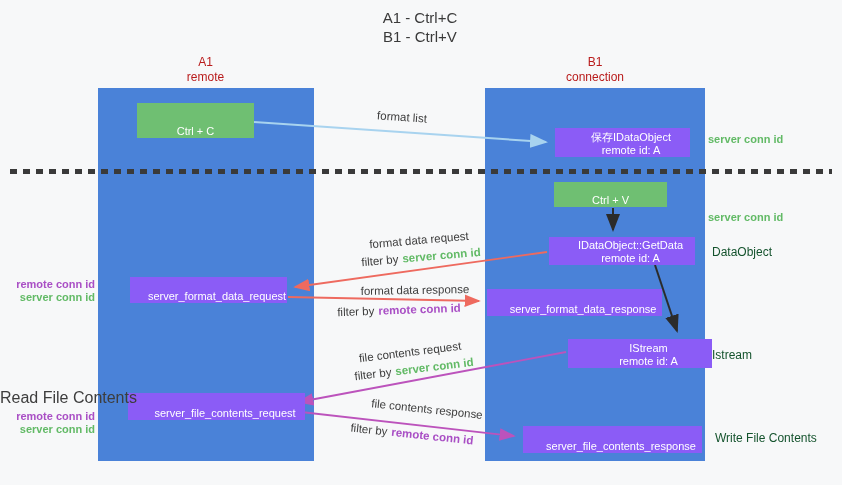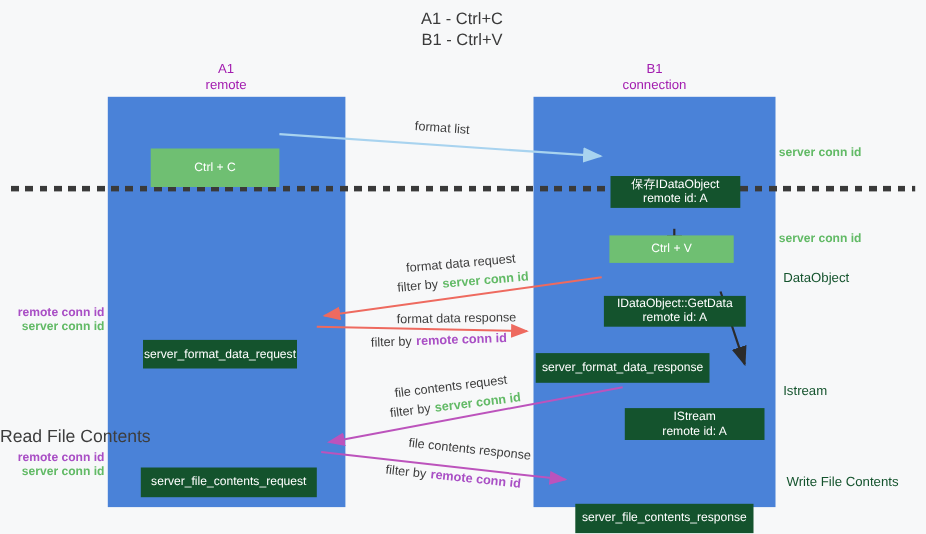--- a/index.html
+++ b/index.html
@@ -2,27 +2,27 @@
 <html><head>
 <meta charset="utf-8">
 <style>
   html,body{margin:0;padding:0;background:#f7f8f9;}
   .canvas{position:relative;width:842px;height:485px;background:#f7f8f9;overflow:hidden;
           font-family:"Liberation Sans",sans-serif;color:#3d3d3d;}
   .col{position:absolute;background:#4a82d8;z-index:1;}
   .divider{position:absolute;left:10px;top:169px;width:822px;height:5px;z-index:2;
            background:repeating-linear-gradient(90deg,#3a3a3a 0px,#3a3a3a 7px,transparent 7px,transparent 13px);}
   .arrows{position:absolute;left:0;top:0;z-index:3;pointer-events:none;}
-  .box{position:absolute;display:flex;flex-direction:column;align-items:center;justify-content:center;
-       color:#ffffff;font-size:11px;line-height:13px;text-align:center;z-index:4;white-space:nowrap;margin-top:32px;}
+  .box{position:absolute;display:flex;flex-direction:column;align-items:center;justify-content:flex-end;
+       color:#ffffff;font-size:11px;line-height:13px;text-align:center;z-index:4;white-space:nowrap;}
   .box.green{background:#6fbf72;}
-  .box.orange{background:#14532d;}
+  .box.orange{background:#8b5cf6;padding-left:17px;}
   .title{position:absolute;left:300px;top:8px;width:240px;text-align:center;
          font-size:15px;line-height:19px;color:#3a3a3a;z-index:5;}
-  .col-header{position:absolute;text-align:center;font-size:12px;line-height:15px;color:#a21caf;z-index:5;}
+  .col-header{position:absolute;text-align:center;font-size:12px;line-height:15px;color:#b91c1c;z-index:5;}
   .lbl{position:absolute;font-size:12px;color:#14532d;white-space:nowrap;z-index:5;}
   .lbl-green{color:#62ba66;font-weight:bold;font-size:11px;}
   .left-pair{position:absolute;left:0;width:95px;text-align:right;font-size:11px;
              line-height:13px;font-weight:bold;z-index:5;white-space:nowrap;}
   .left-pair .purple{color:#a94fc5;}
   .left-pair .green{color:#62ba66;}
   .read-lbl{position:absolute;left:0;width:95px;text-align:right;font-size:16px;color:#3d3d3d;z-index:5;white-space:nowrap;}
   .arrow-lbl{position:absolute;font-size:11.5px;color:#3d3d3d;white-space:nowrap;z-index:5;}
   .arrow-lbl .pfx{margin-right:4px;}
   .arrow-lbl .val-green{color:#62ba66;font-weight:bold;}

